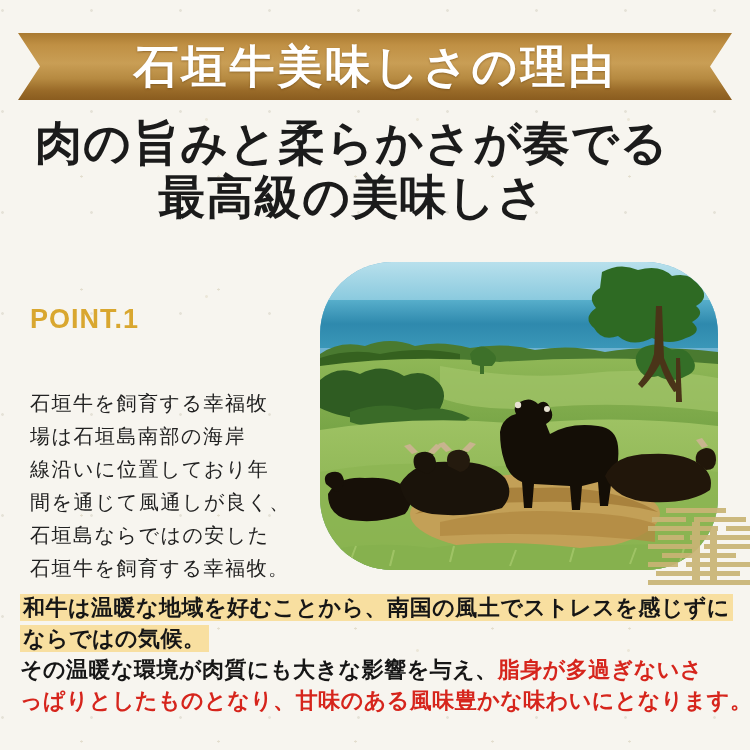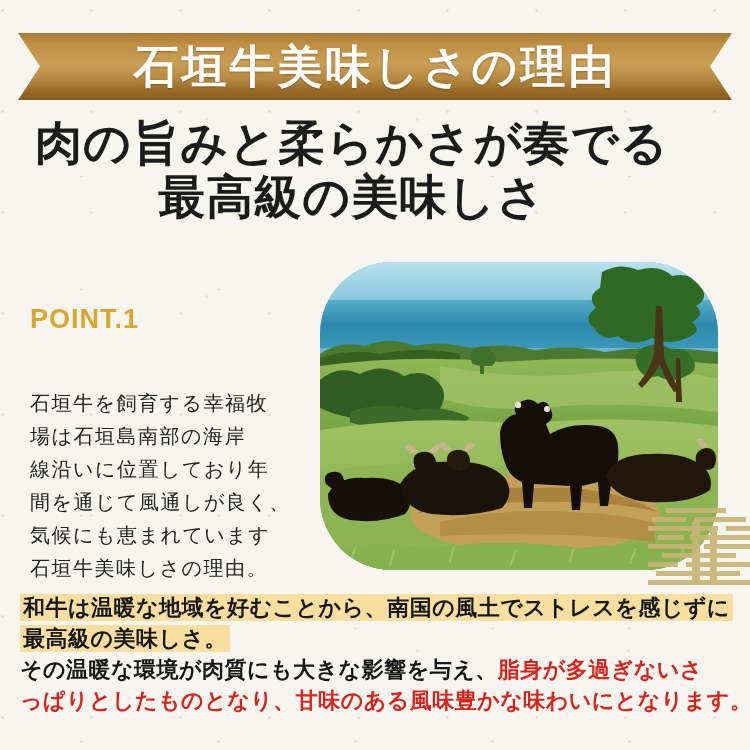--- a/index.html
+++ b/index.html
@@ -81,22 +81,22 @@
     <div>肉の旨みと柔らかさが奏でる</div>
     <div>最高級の美味しさ</div>
   </div>
 
   <div class="point-label">POINT.1</div>
   <div class="point-body">
     <div>石垣牛を飼育する幸福牧</div>
     <div>場は石垣島南部の海岸</div>
     <div>線沿いに位置しており年</div>
     <div>間を通じて風通しが良く、</div>
-    <div>気候にも恵まれています</div>
-    <div>石垣牛美味しさの理由。</div>
+    <div>石垣島ならではの安した</div>
+    <div>石垣牛を飼育する幸福牧。</div>
   </div>
 
   <div class="photo">
     <svg viewBox="0 0 398 308" preserveAspectRatio="none" aria-hidden="true">
       <defs>
         <linearGradient id="sky" x1="0" y1="0" x2="0" y2="1">
           <stop offset="0" stop-color="#b8e0ec"></stop>
             <stop offset="1" stop-color="#7cc3da"></stop>
         </linearGradient>
         <linearGradient id="sea" x1="0" y1="0" x2="0" y2="1">
@@ -195,21 +195,21 @@
       <rect x="44" y="14" width="8" height="58"></rect>
       <rect x="62" y="22" width="7" height="50"></rect>
     </g>
   </svg>
 
   <div class="bottom">
     <div class="line">
       <span class="hl">和牛は温暖な地域を好むことから、南国の風土でストレスを感じずに</span>
     </div>
     <div class="line">
-      <span class="hl">最高級の美味しさ。</span>
+      <span class="hl">ならではの気候。</span>
     </div>
     <div class="line">
       <span>その温暖な環境が肉質にも大きな影響を与え、</span><span class="red">脂身が多過ぎないさ</span>
     </div>
     <div class="line">
       <span class="red">っぱりとしたものとなり、甘味のある風味豊かな味わいにとなります。</span>
     </div>
   </div>
 
 </div>

